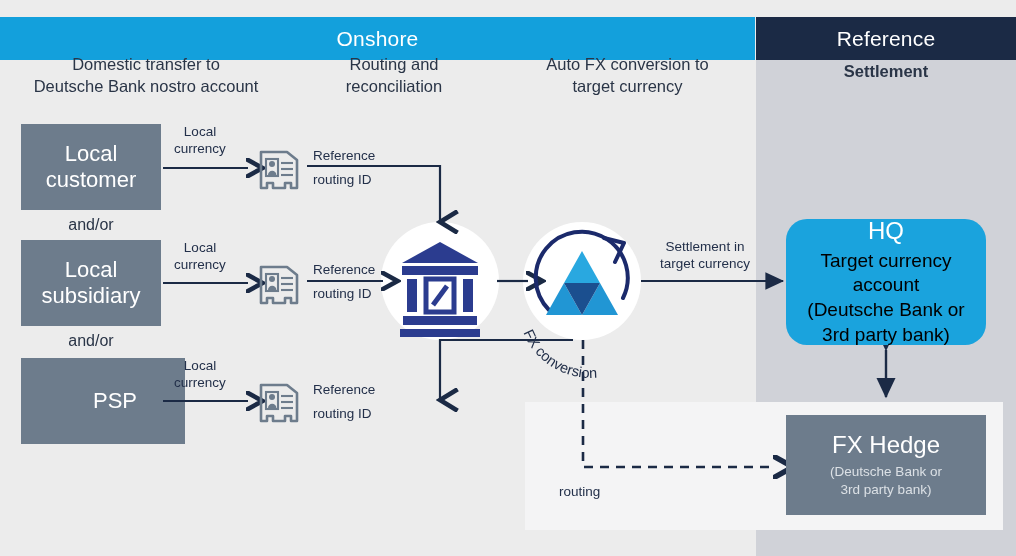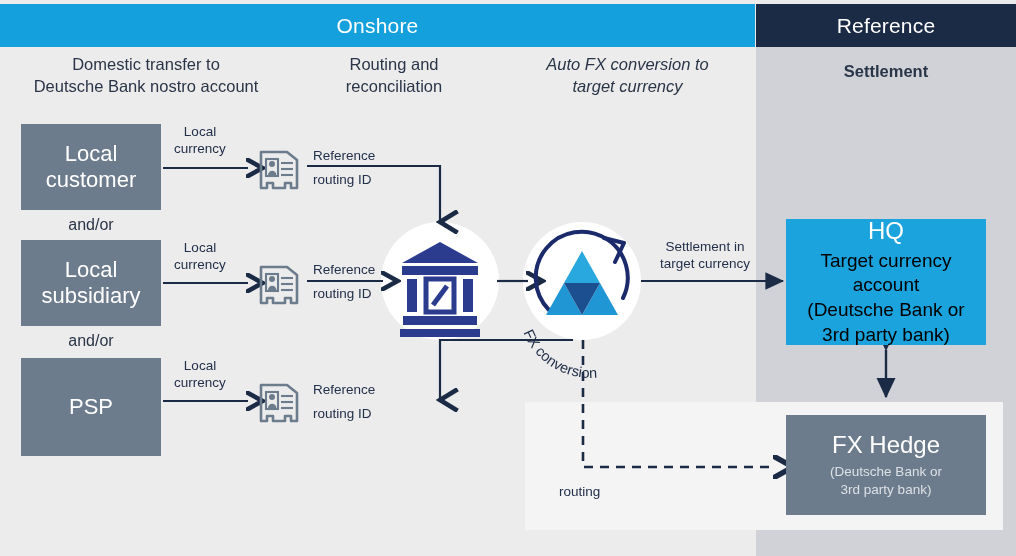--- a/index.html
+++ b/index.html
@@ -8,21 +8,21 @@
     font-family:"Liberation Sans","DejaVu Sans",sans-serif;
     background:#ececec;
     overflow:hidden;
   }
   #stage{position:relative;width:1016px;height:556px;background:#ececec;}
 
   
   .col-offshore-bg{position:absolute;left:756px;top:43px;width:260px;height:513px;background:#d0d2d8;}
 
   
-  .banner{position:absolute;top:4px;height:43px;display:flex;align-items:center;justify-content:center;}
+  .banner{position:absolute;top:17px;height:43px;display:flex;align-items:center;justify-content:center;}
   .banner span{color:#ffffff;font-size:21px;letter-spacing:.2px;}
   .banner-onshore{left:0;width:755px;background:#13a0dc;}
   .banner-offshore{left:756px;width:260px;background:#1b2a45;}
 
   
   .caption{position:absolute;text-align:center;color:#2a3547;font-size:16.5px;line-height:1.32;}
 
   
   .srcbox{position:absolute;background:#6d7c8c;display:flex;align-items:center;justify-content:center;text-align:center;}
   .srcbox span{color:#ffffff;font-size:22px;line-height:1.2;font-weight:300;}
@@ -60,34 +60,34 @@
 
   <div class="banner banner-onshore">
     <span>Onshore</span>
   </div>
   <div class="banner banner-offshore">
     <span>Reference</span>
   </div>
 
   <div class="caption" style="left:300px;top:54px;width:188px;">Routing and<br>reconciliation</div>
   <div class="caption" style="left:20px;top:54px;width:252px;">Domestic transfer to<br>Deutsche Bank nostro account</div>
-  <div class="caption" style="left:520px;top:54px;width:215px;font-style:italic;">Auto FX conversion to<br>target currency</div>
+  <div class="caption" style="left:520px;top:54px;width:215px;">Auto FX conversion to<br>target currency</div>
   <div class="caption" style="left:776px;top:61px;width:220px;font-weight:bold;">Settlement</div>
 
   <div class="srcbox" style="left:21px;top:124px;width:140px;height:86px;">
     <span>Local<br>customer</span>
   </div>
   <div class="andor" style="left:21px;top:216px;">and/or</div>
 
   <div class="srcbox" style="left:21px;top:240px;width:140px;height:86px;">
     <span>Local<br>subsidiary</span>
   </div>
   <div class="andor" style="left:21px;top:332px;">and/or</div>
 
-  <div class="srcbox" style="left:21px;top:358px;width:140px;height:98px;">
+  <div class="srcbox" style="left:21px;top:358px;width:140px;height:86px;padding-left:24px;">
     <span>PSP</span>
   </div>
 
   <div class="lbl" style="left:160px;top:124px;width:80px;">Local<br>currency</div>
   <div class="lbl" style="left:160px;top:240px;width:80px;">Local<br>currency</div>
   <div class="lbl" style="left:160px;top:358px;width:80px;">Local<br>currency</div>
 
   <div class="lbl lbl-left" style="left:313px;top:148px;width:110px;">Reference</div>
   <div class="lbl lbl-left" style="left:313px;top:172px;width:110px;">routing ID</div>
 
@@ -209,21 +209,21 @@
 
   <svg class="curvedlbl" style="left:508px;top:300px;width:160px;height:80px;" viewBox="0 0 160 80">
     <defs>
       <path id="fxcurve" d="M12,22 A72,72 0 0 0 150,30" fill="none"></path>
     </defs>
     <text font-family="Liberation Sans, sans-serif" font-size="14.5" fill="#23304a">
       <textPath href="#fxcurve" startOffset="6%" id="fxtext">FX conversion</textPath>
     </text>
   </svg>
 
-  <div class="hqbox" style="left:786px;top:219px;width:200px;height:126px;">
+  <div class="hqbox" style="left:786px;top:219px;width:200px;height:126px;border-radius:21px;">
     <div class="t">HQ</div>
     <div class="s">Target currency account<br>(Deutsche Bank or<br>3rd party bank)</div>
   </div>
 
   <div class="hedgebox" style="left:786px;top:415px;width:200px;height:100px;">
     <div class="t">FX Hedge</div>
     <div class="s">(Deutsche Bank or<br>3rd party bank)</div>
   </div>
 
 </div>

